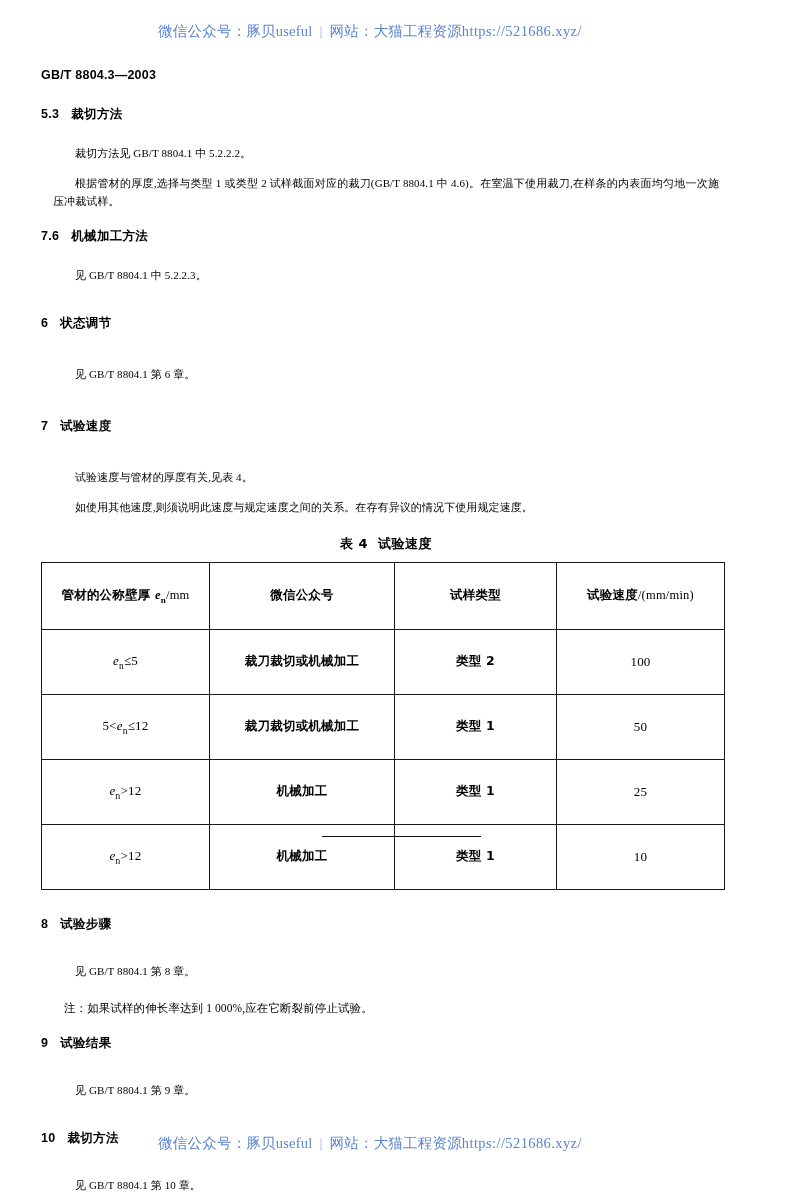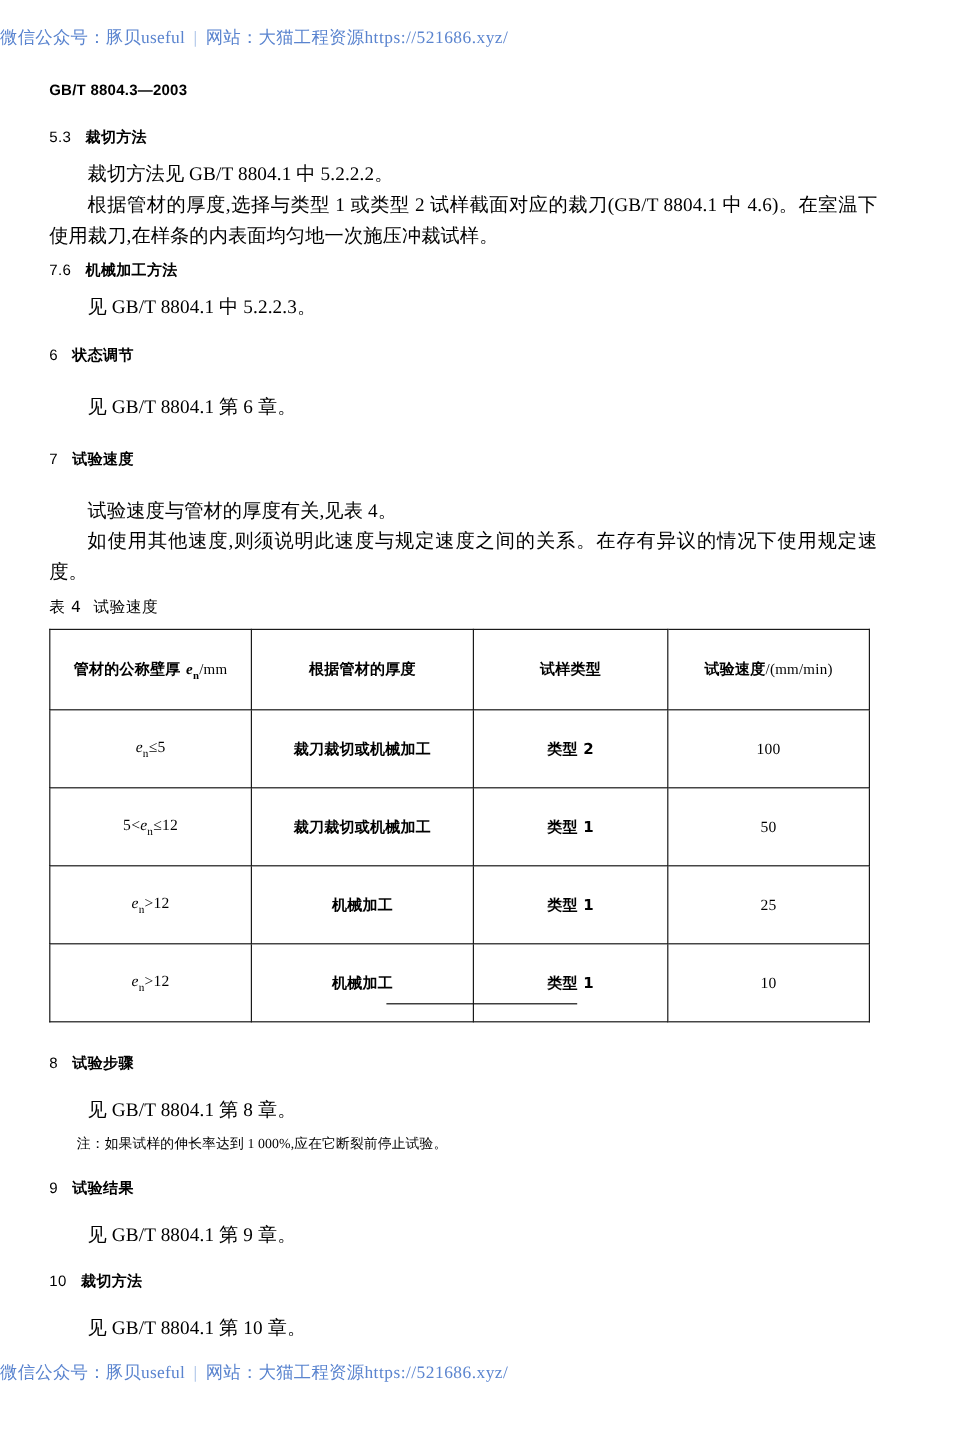--- a/index.html
+++ b/index.html
@@ -18,21 +18,21 @@
     margin: 0 auto;
     background: #ffffff;
     overflow: hidden;
   }
 
   
   .watermark {
     position: absolute;
     left: 0;
     width: 740px;
-    text-align: left;
+    text-align: center;
     color: #5a84cf;
     font-size: 14.5px;
     white-space: nowrap;
     letter-spacing: 0.2px;
   }
   .watermark .wm-sep {
     color: #9db9e4;
     padding: 0 7px;
   }
   .watermark .wm-url {
@@ -64,32 +64,32 @@
   h2.sec {
     font-family: "DejaVu Sans", "Liberation Sans", sans-serif;
     font-size: 12.5px;
     font-weight: bold;
     margin: 0;
     padding: 0;
     letter-spacing: 0.3px;
   }
   h2.sec .sec-num {
     font-family: "Liberation Sans", "DejaVu Sans", sans-serif;
-    font-weight: normal;
+    font-weight: bold;
     display: inline-block;
   }
   h2.sec .sec-title {
     margin-left: 12px;
     text-align: right;
   }
 
   p.body {
-    font-size: 16px;
+    font-size: 11px;
     line-height: 1.62;
-    margin: 0;
+    margin: 12px;
     text-indent: 2em;
     text-align: justify;
     letter-spacing: 0.1px;
   }
   p.note {
     font-size: 11.5px;
     line-height: 1.6;
     margin: 0;
     text-indent: 2em;
     font-weight: normal;
@@ -97,23 +97,23 @@
   }
 
   .sp-6  { height: 6px; }
   .sp-10 { height: 10px; }
   .sp-18 { height: 18px; }
   .sp-22 { height: 22px; }
   .sp-26 { height: 26px; }
 
   
   .table-caption {
-    text-align: left;
+    text-align: center;
     font-size: 13px;
-    font-weight: normal;
+    font-weight: bold;
     font-family: "DejaVu Sans", "Liberation Sans", sans-serif;
     margin: 0;
     letter-spacing: 0.5px;
   }
   .table-caption .cap-label { margin-right: 10px; }
 
   table.speed {
     border-collapse: collapse;
     width: 683px;
     margin-top: 9px;
@@ -224,21 +224,21 @@
     <table class="speed">
       <colgroup>
         <col class="col1">
           <col class="col2">
           <col class="col3">
           <col class="col4">
       </colgroup>
       <thead>
         <tr>
           <th><span>管材的公称壁厚</span> <var class="sym"><span>e</span><sub>n</sub></var><span class="unit">/mm</span></th>
-          <th>根据管材的厚度</th>
+          <th>微信公众号</th>
           <th>试样类型</th>
           <th><span>试验速度</span><span class="unit">/(mm/min)</span></th>
         </tr>
       </thead>
       <tbody>
         <tr>
           <td class="expr"><span></span><var class="sym"><span>e</span><sub>n</sub></var><span>≤5</span></td>
           <td>裁刀裁切或机械加工</td>
           <td>类型 2</td>
           <td class="numeric">100</td>

